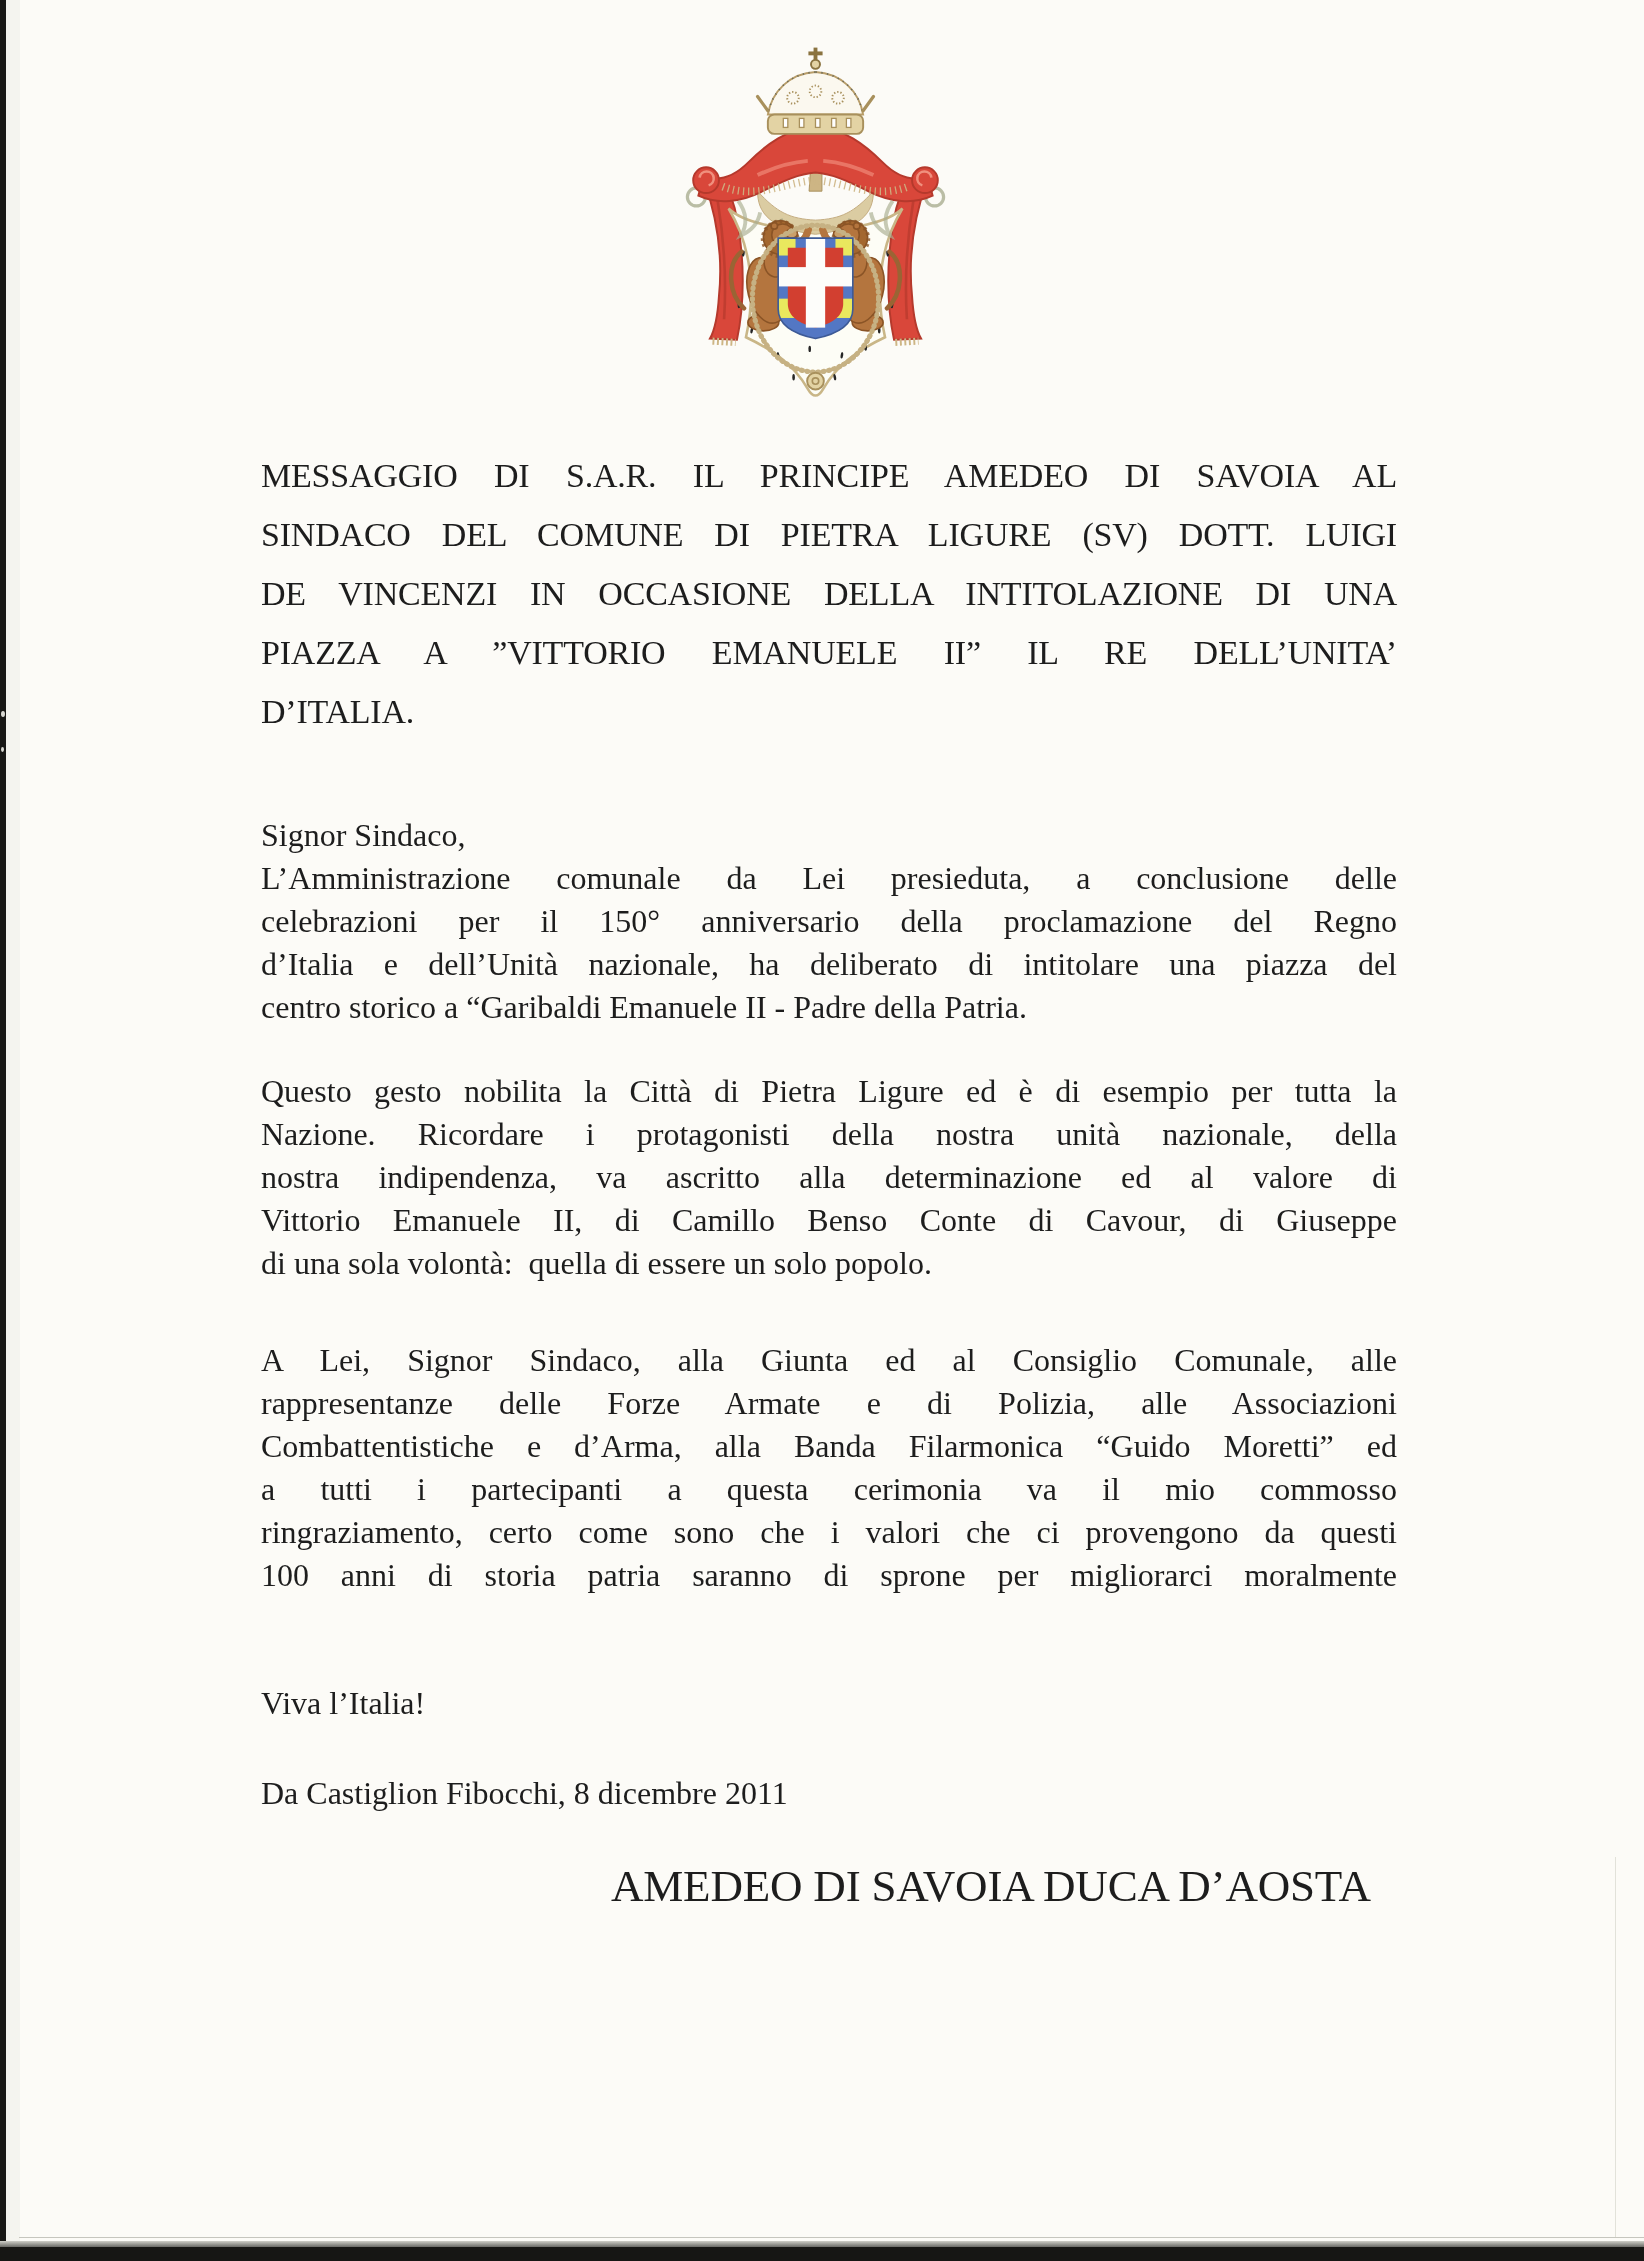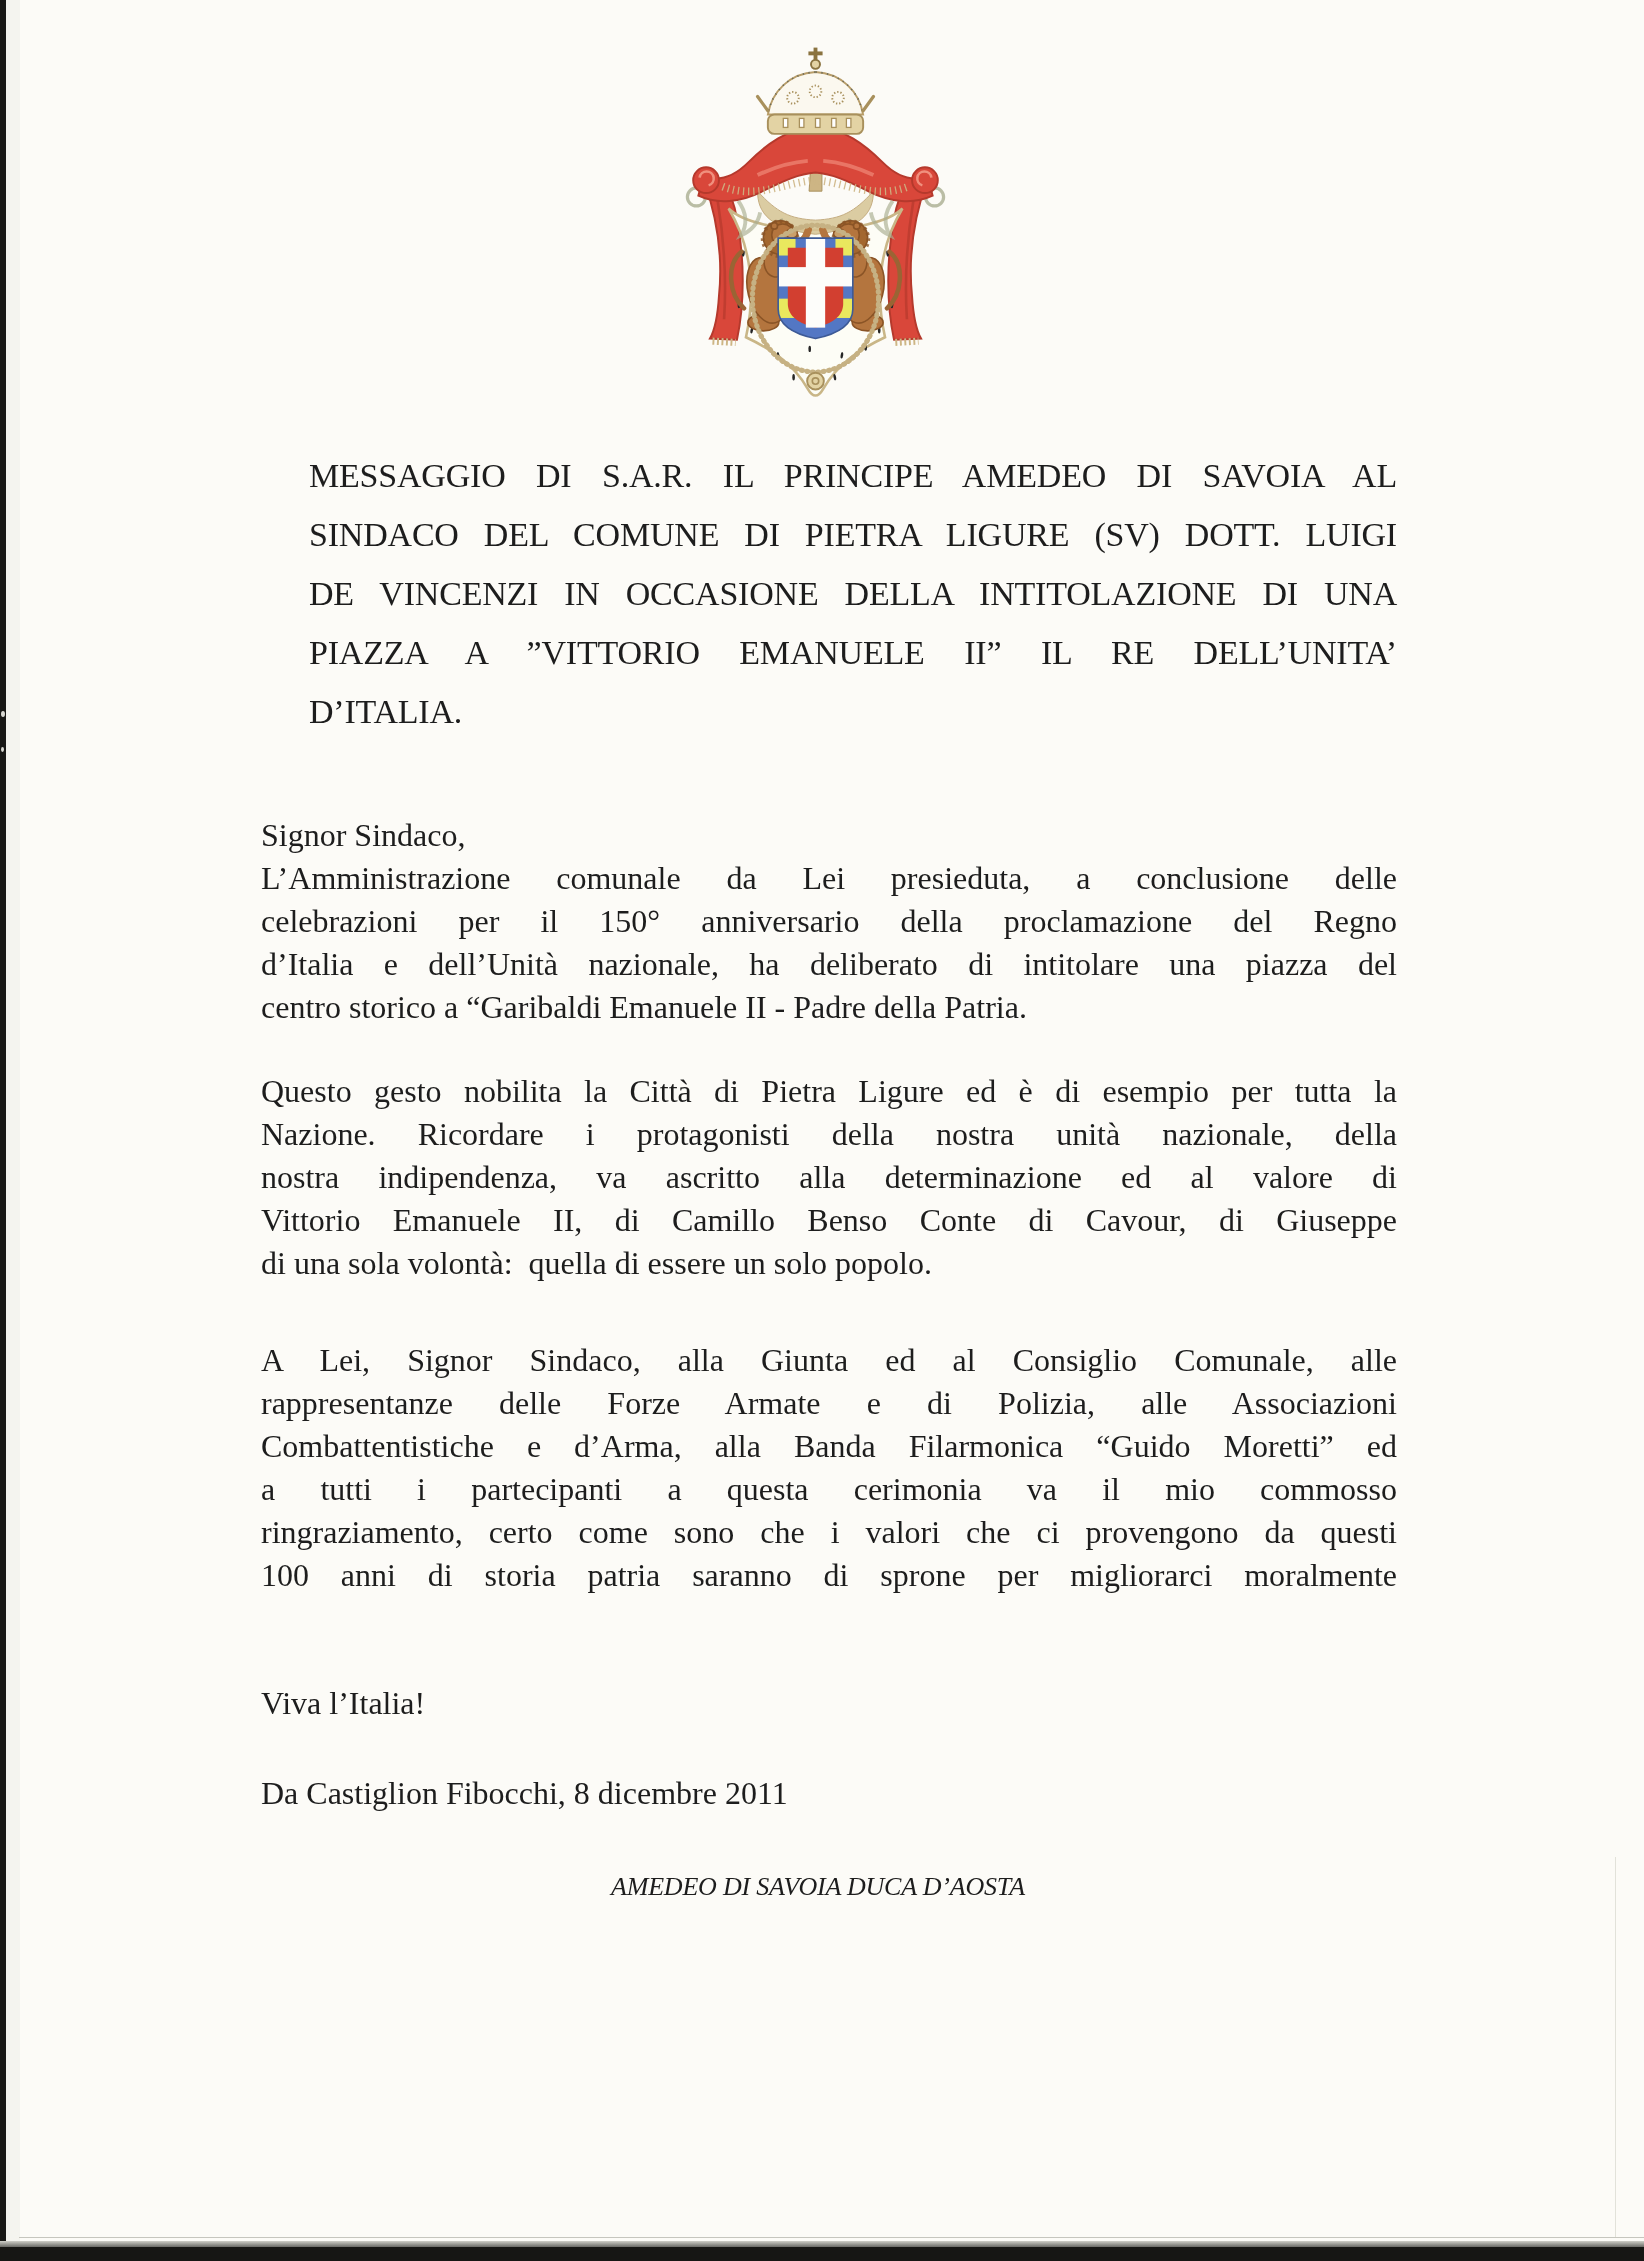--- a/index.html
+++ b/index.html
@@ -22,28 +22,28 @@
   .speck.s2{left:0.6px;top:747px;width:3.2px;height:5.2px;}
 
   
   .crest{position:absolute;left:661px;top:46px;width:309px;height:374px;}
 
   
   .block{position:absolute;left:261px;width:1136px;}
   .line{font-size:32px;line-height:43px;white-space:normal;}
   .j{text-align:justify;text-align-last:justify;}
   .l{text-align:left;}
-  .heading .line{font-size:34px;line-height:59px;letter-spacing:-0.2px;margin-left:48px;}
+  .heading .line{font-size:34px;line-height:59px;letter-spacing:-0.2px;}
   .heading{top:446px;}
   .para1{top:766px;margin-top:48px;}
   .para2{top:1026px;margin-top:44px;}
   .para3{top:1339px;}
   .closing{top:1682px;}
   .dateline{top:1772px;}
-  .signature{position:absolute;left:611px;top:1865px;font-size:26px;line-height:43px;letter-spacing:-0.2px;font-style:italic;}
+  .signature{position:absolute;left:611px;top:1865px;font-size:45px;line-height:43px;letter-spacing:-0.2px;}
 </style>
 </head>
 <body>
 
 <div class="scan-left"></div>
 <div class="scan-left-gap"></div>
 <div class="speck s1"></div>
 <div class="speck s2"></div>
 <div class="page-edge-right"></div>
 <div class="page-edge-bottom"></div>

